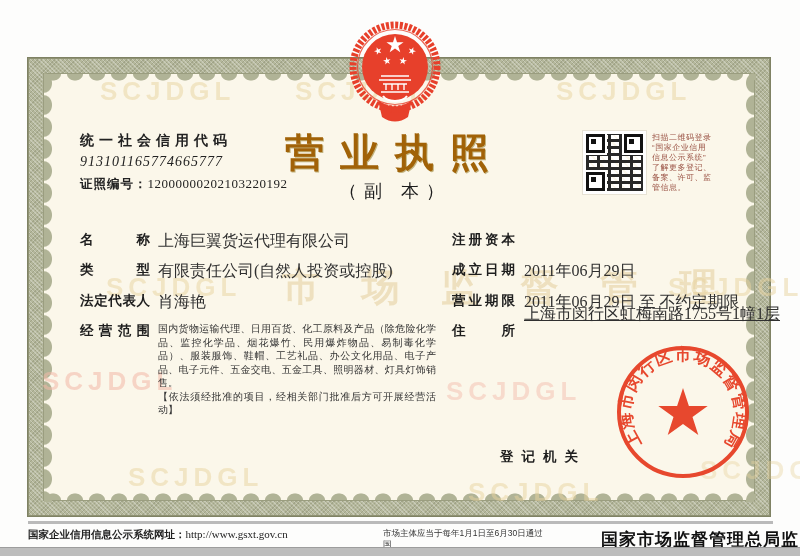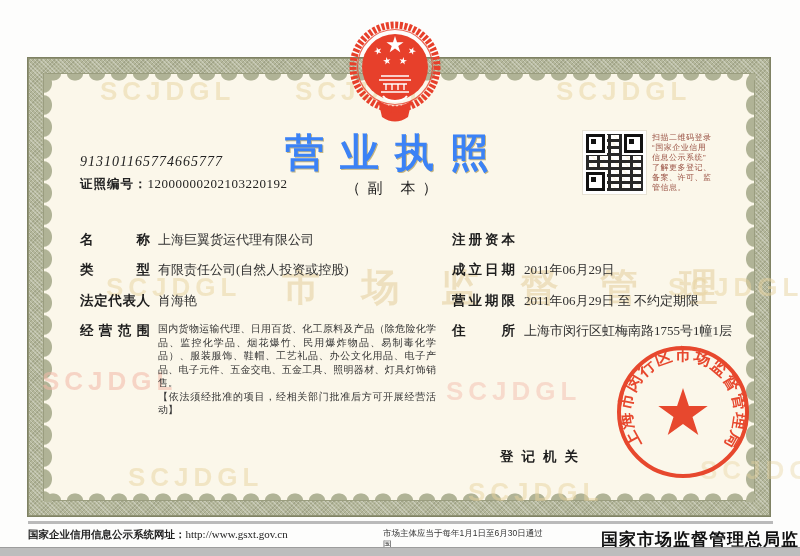--- a/index.html
+++ b/index.html
@@ -40,43 +40,43 @@
 
   
   .credit-label{position:absolute;left:80px;top:132px;font-size:14px;font-weight:bold;
       letter-spacing:5px;color:#222;}
   .credit-code{position:absolute;left:80px;top:154px;font-size:14px;color:#222;
       font-family:"Liberation Serif",serif;letter-spacing:1px;font-style:italic;}
   .licno{position:absolute;left:80px;top:176px;font-size:12.5px;color:#222;}
   .licno b{font-weight:bold;letter-spacing:1px;}
   .licno span{font-family:"Liberation Serif",serif;font-size:13px;letter-spacing:.5px;margin-top:11px;}
   .title{position:absolute;left:250px;top:126px;width:290px;text-align:center;
-      font-size:39px;font-weight:bold;letter-spacing:16px;color:#3b82f6;
+      font-size:39px;font-weight:bold;letter-spacing:16px;color:#a16207;
       text-shadow:1px 1px 0 rgba(150,125,40,.55);font-family:"Liberation Serif",serif;white-space:nowrap;}
   .subtitle{position:absolute;left:250px;top:179px;width:290px;text-align:center;
-      font-size:15px;letter-spacing:7px;color:#1c1c1c;white-space:nowrap;}
+      font-size:18px;letter-spacing:7px;color:#1c1c1c;white-space:nowrap;}
 
   
   .qr{position:absolute;left:583px;top:131px;width:63px;height:63px;background:#fff;
       box-shadow:0 0 0 1px #e7e2d4;}
   .qr-noise{position:absolute;inset:3px;opacity:.92;
     background-image:
       repeating-linear-gradient(0deg,#161616 0 3px,transparent 3px 7px),
       repeating-linear-gradient(90deg,#161616 0 3px,transparent 3px 11px),
       repeating-linear-gradient(45deg,transparent 0 4px,#fbf7ea 4px 6px);}
   .qr-f{position:absolute;width:13px;height:13px;border:3px solid #111;background:#fff;box-shadow:0 0 0 2px #fff;}
   .qr-f::after{content:"";position:absolute;left:2px;top:2px;width:5px;height:5px;background:#111;}
   .qr-note{position:absolute;left:652px;top:133px;width:80px;font-size:8px;line-height:10px;
       color:#9a5244;white-space:pre-line;letter-spacing:.5px;}
 
   
   .lab{position:absolute;font-size:13.5px;font-weight:bold;color:#1e1e1e;}
   .lab-l{left:80px;width:70px;}
   .lab-r{left:452px;width:63px;}
-  .val{position:absolute;font-size:13px;color:#303030;font-family:"Liberation Serif",serif;white-space:nowrap;}
+  .val{position:absolute;font-size:16px;color:#303030;font-family:"Liberation Serif",serif;white-space:nowrap;}
   .val-l{left:158px;}
   .val-r{left:524px;}
   .scope{width:278px;font-size:10px;line-height:13.5px;white-space:pre-line;
       text-align:justify;color:#333;}
   .authority{left:500px;width:78px;top:448px;}
   .date{position:absolute;left:574px;top:466px;font-size:15px;color:#111;
       font-family:"Liberation Serif",serif;font-weight:bold;letter-spacing:2px;white-space:nowrap;}
 
   
   .shadow-line{position:absolute;left:28px;top:521px;width:745px;height:3px;background:#a9a9a9;opacity:.8;}
@@ -124,20 +124,21 @@
     <circle cx="47" cy="47" r="33" fill="#e7402b"></circle>
     <use href="#st" transform="translate(47,25) scale(9)" fill="#fff"></use>
     <use href="#st" transform="translate(30,31) scale(4) rotate(-20)" fill="#fff"></use>
     <use href="#st" transform="translate(64,31) scale(4) rotate(20)" fill="#fff"></use>
     <use href="#st" transform="translate(39,41) scale(4) rotate(-10)" fill="#fff"></use>
     <use href="#st" transform="translate(55,41) scale(4) rotate(10)" fill="#fff"></use>
     <path stroke="#fff" fill="none" stroke-width="1.4" d="M33 56 h28 M31 60 h32 M35 64 h24 M38 64 v6 M44 64 v6 M50 64 v6 M56 64 v6 M33 72 h28"></path>
     <path stroke="#fff" fill="none" stroke-width="2" d="M35 76 a 13 8 0 0 0 24 0"></path>
   </svg>
 
+  <div class="credit-label">统一社会信用代码</div>
   <div class="credit-code">913101165774665777</div>
   <div class="licno">
     <b>证照编号：</b><span>12000000202103220192</span>
   </div>
   <div class="title">营业执照</div>
   <div class="subtitle">（副  本）</div>
 
   <div class="qr">
     <div class="qr-noise"></div>
     <div class="qr-f" style="left:3px;top:3px;"></div>
@@ -201,21 +202,21 @@
       <span>业</span>
       <span>期</span>
       <span>限</span>
     </div>
   <div class="val val-r" style="top:292px;">2011年06月29日 至 不约定期限</div>
 
   <div class="lab lab-r" style="top: 322px; display: flex; justify-content: space-between;">
       <span>住</span>
       <span>所</span>
     </div>
-  <div class="val val-r" style="top:322px;">上海市闵行区虹梅南路1755号1幢1层</div>
+  <div class="val val-r" style="top:304px;text-decoration:underline;">上海市闵行区虹梅南路1755号1幢1层</div>
 
   <div class="lab authority" style="display: flex; justify-content: space-between;">
       <span>登</span>
       <span>记</span>
       <span>机</span>
       <span>关</span>
     </div>
 
   <svg class="seal" width="180" height="180" viewBox="0 0 180 180">
     <defs>

